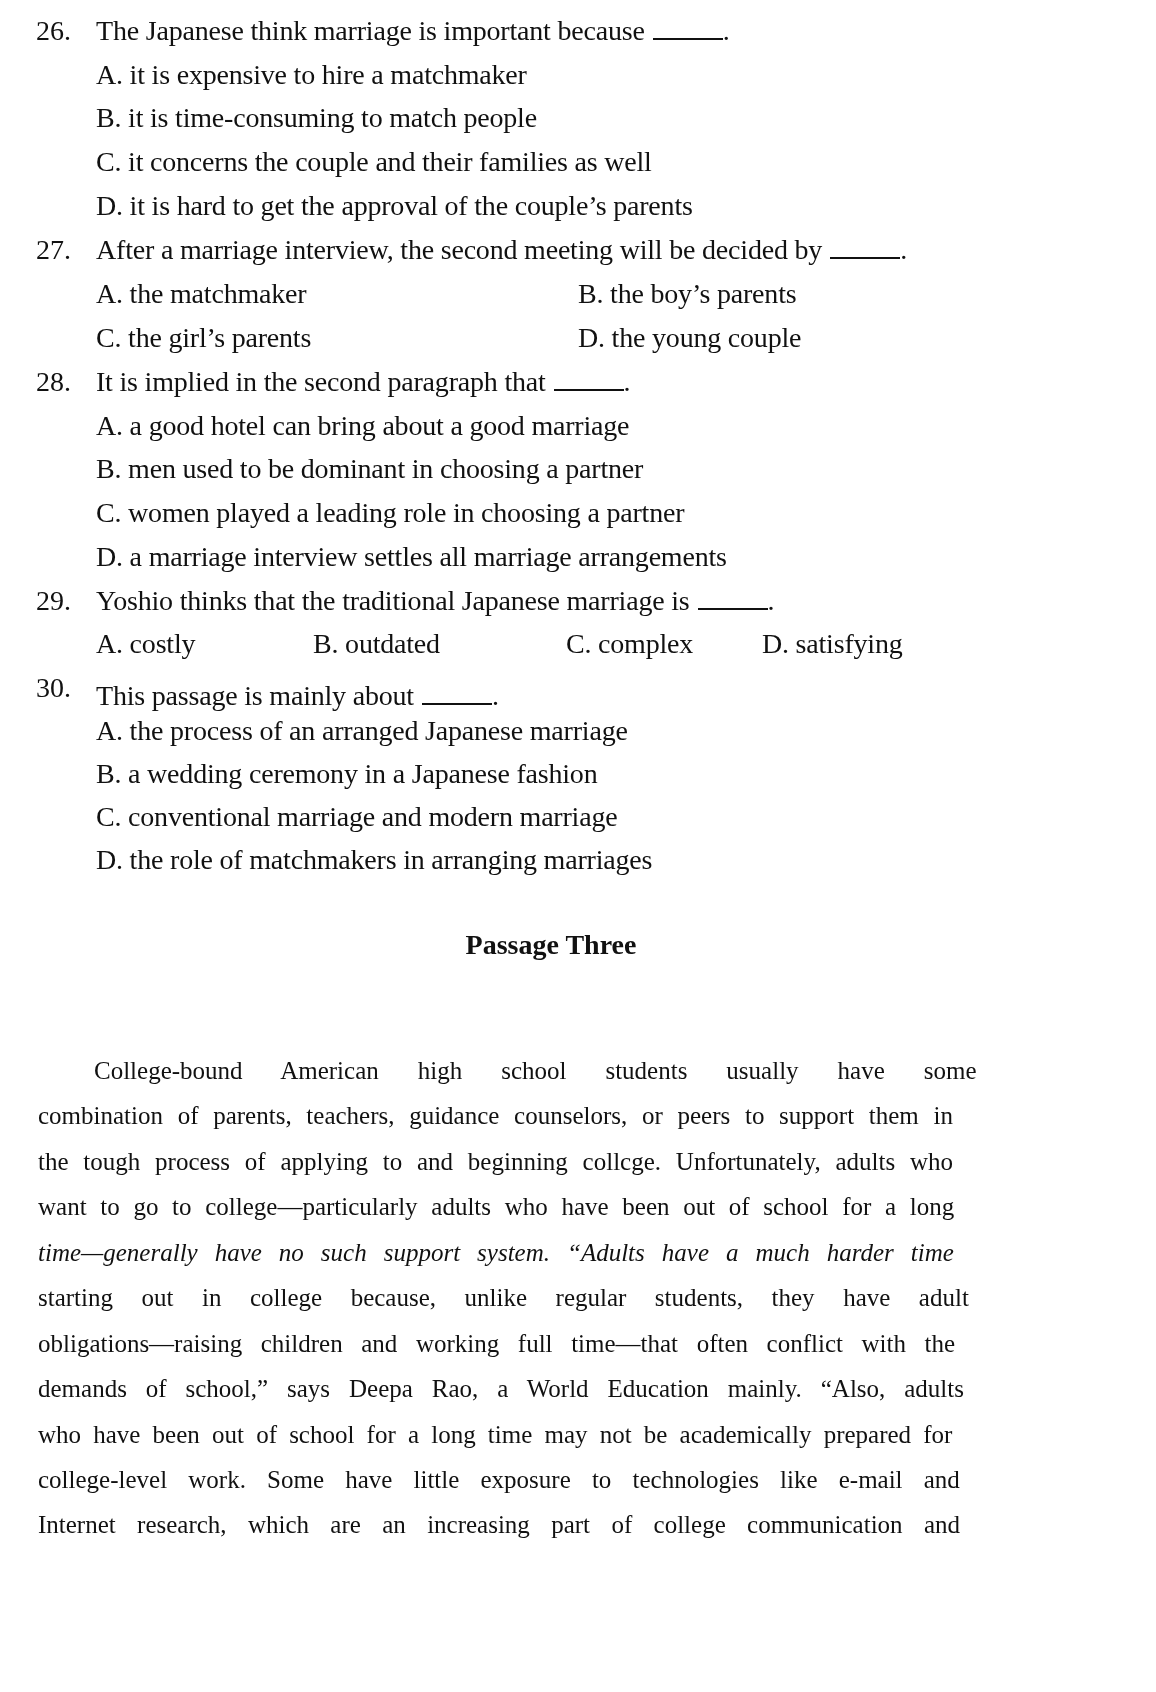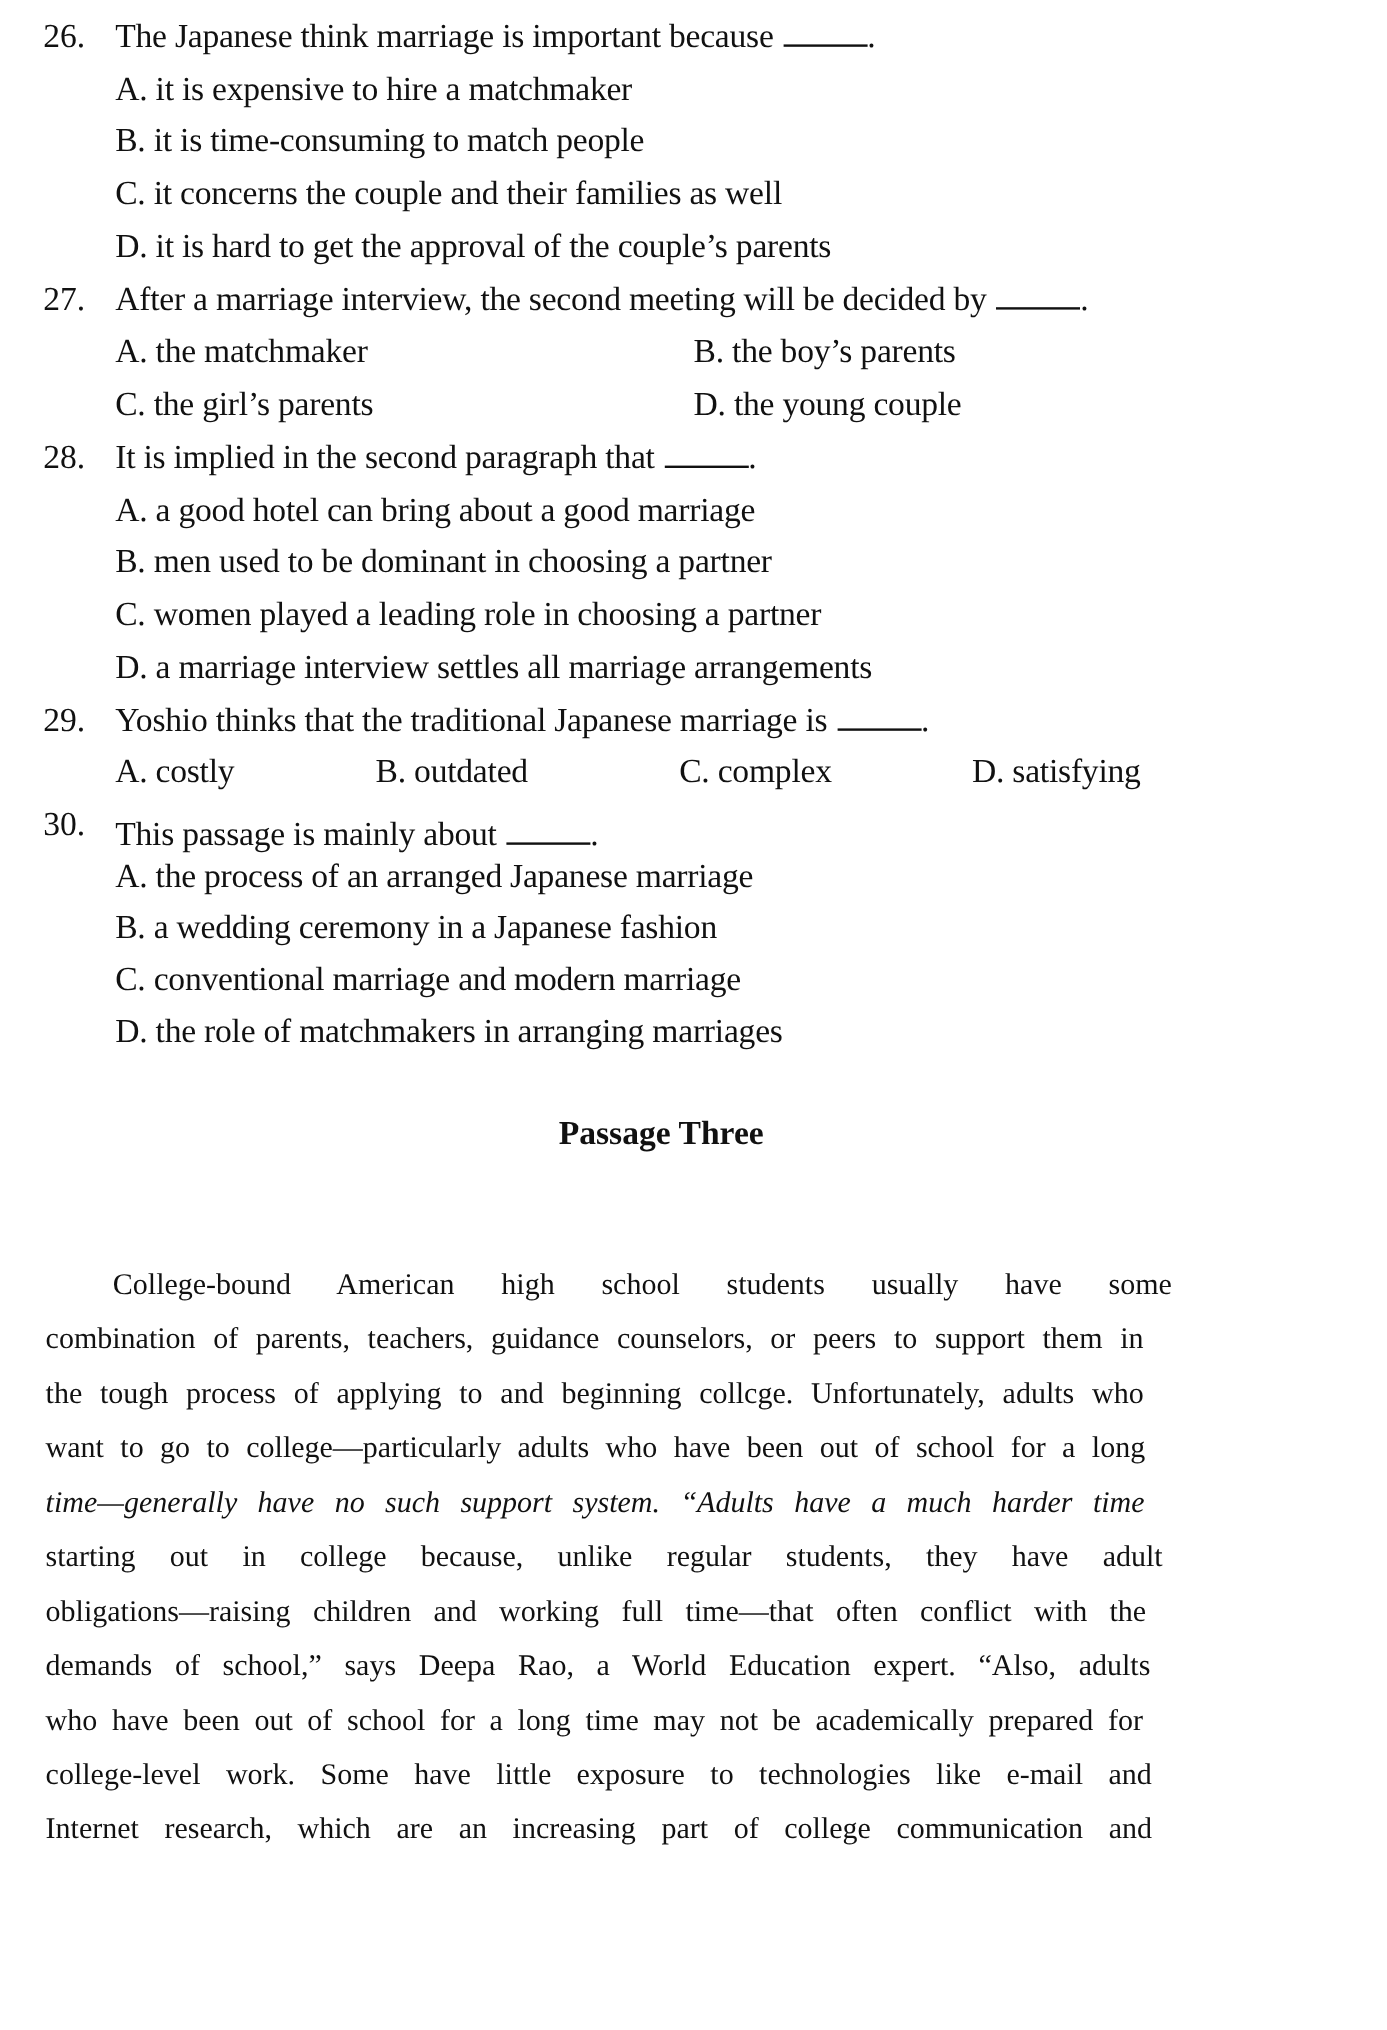--- a/index.html
+++ b/index.html
@@ -105,21 +105,21 @@
   </div>
 
   <div>
     <span class="qnum" style="top:584px;">29.</span>
     <div class="line" style="left:80px; top:584px;">
       <span>Yoshio thinks that the traditional Japanese marriage is</span><span class="blank"></span><span>.</span>
     </div>
     <div class="line" style="left:80px; top:627px;">A. costly</div>
     <div class="line" style="left:297px; top:627px;">B. outdated</div>
     <div class="line" style="left:550px; top:627px;">C. complex</div>
-    <div class="line" style="left:794px; top:627px;">D. satisfying</div>
+    <div class="line" style="left:746px; top:627px;">D. satisfying</div>
   </div>
 
   <div>
     <span class="qnum" style="top:671px;">30.</span>
     <div class="line" style="left:80px; top:679px;">
       <span>This passage is mainly about</span><span class="blank"></span><span>.</span>
     </div>
     <div class="line" style="left:80px; top:714px;">A. the process of an arranged Japanese marriage</div>
     <div class="line" style="left:80px; top:757px;">B. a wedding ceremony in a Japanese fashion</div>
     <div class="line" style="left:80px; top:800px;">C. conventional marriage and modern marriage</div>
@@ -130,19 +130,19 @@
 
 
   <div>
     <div class="para-line first" style="top:1054px;"><span style="white-space: nowrap; display: inline-block; word-spacing: 32.7388px;">College-bound American high school students usually have some</span></div>
     <div class="para-line" style="top:1099px;"><span style="white-space: nowrap; display: inline-block; word-spacing: 8.44744px;">combination of parents, teachers, guidance counselors, or peers to support them in</span></div>
     <div class="para-line" style="top:1145px;"><span style="white-space: nowrap; display: inline-block; word-spacing: 8.53835px;">the tough process of applying to and beginning collcge. Unfortunately, adults who</span></div>
     <div class="para-line" style="top:1190px;"><span style="white-space: nowrap; display: inline-block; word-spacing: 7.42857px;">want to go to college—particularly adults who have been out of school for a long</span></div>
     <div class="para-line" style="top:1236px;font-style:italic;"><span style="white-space: nowrap; display: inline-block; word-spacing: 10.75px;">time—generally have no such support system. “Adults have a much harder time</span></div>
     <div class="para-line" style="top:1281px;"><span style="white-space: nowrap; display: inline-block; word-spacing: 22.2734px;">starting out in college because, unlike regular students, they have adult</span></div>
     <div class="para-line" style="top:1327px;"><span style="white-space: nowrap; display: inline-block; word-spacing: 12.3403px;">obligations—raising children and working full time—that often conflict with the</span></div>
-    <div class="para-line" style="top:1372px;"><span style="white-space: nowrap; display: inline-block; word-spacing: 12.6591px;">demands of school,” says Deepa Rao, a World Education expert. “Also, adults</span></div>
+    <div class="para-line" style="top:1372px;"><span style="white-space: nowrap; display: inline-block; word-spacing: 12.6591px;">demands of school,” says Deepa Rao, a World Education mainly. “Also, adults</span></div>
     <div class="para-line" style="top:1418px;"><span style="white-space: nowrap; display: inline-block; word-spacing: 5.93646px;">who have been out of school for a long time may not be academically prepared for</span></div>
     <div class="para-line" style="top:1463px;"><span style="white-space: nowrap; display: inline-block; word-spacing: 14.9156px;">college-level work. Some have little exposure to technologies like e-mail and</span></div>
     <div class="para-line" style="top:1508px;"><span style="white-space: nowrap; display: inline-block; word-spacing: 15.0844px;">Internet research, which are an increasing part of college communication and</span></div>
   </div>
 
 </div>
 
 </body></html>

